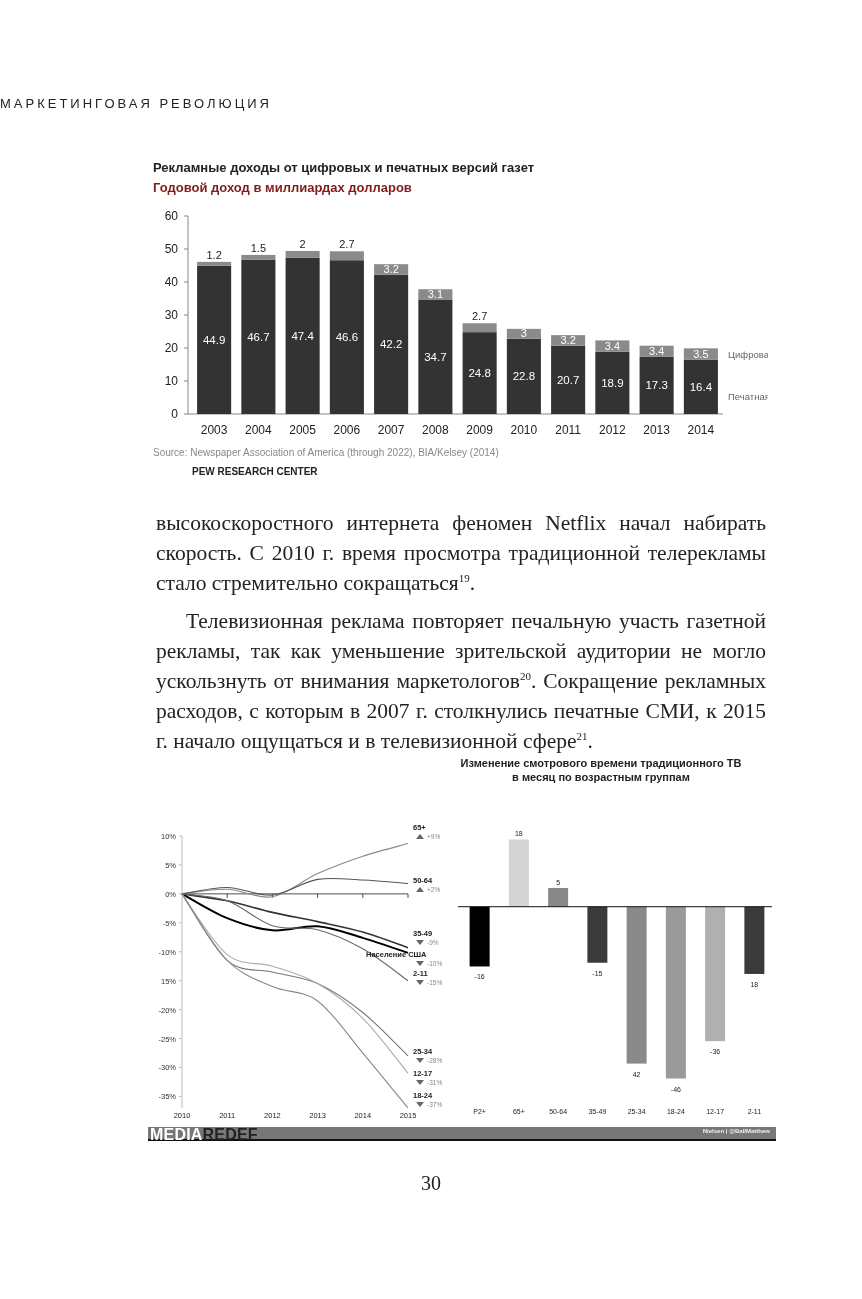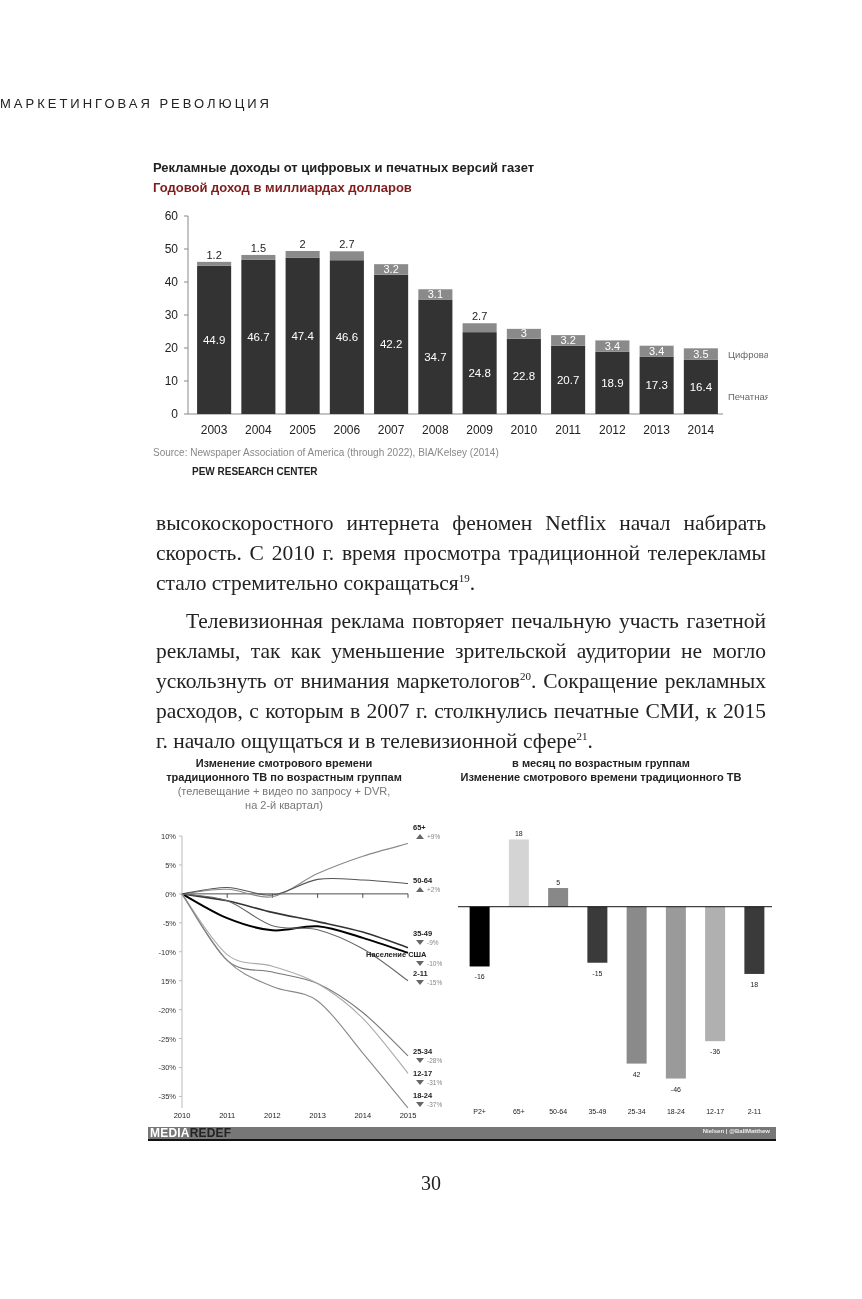--- a/index.html
+++ b/index.html
@@ -12,21 +12,21 @@
   .c1-pew{position:absolute;left:5px;top:308px;font-family:"Liberation Sans",sans-serif;font-weight:bold;font-size:10px;color:#222;margin-left:39px;}
   .body-text{position:absolute;left:148px;top:500px;width:626px;font-size:21.5px;line-height:30px;text-align:justify;color:#222;}
   .body-text p{margin:8px;}
   .body-text p.indent{text-indent:30px;}
   .body-text sup{font-size:11px;vertical-align:super;line-height:0;}
   .chart2{position:absolute;left:148px;top:752px;width:628px;height:390px;}
   .c2-title{position:absolute;font-family:"Liberation Sans",sans-serif;font-size:11px;text-align:center;color:#222;line-height:14px;}
   .c2-title b{display:block;}
   .c2-title span{display:block;color:#777;}
   .banner{position:absolute;left:0;top:375px;width:628px;height:12px;background:#777;border-bottom:2px solid #111;font-family:"Liberation Sans",sans-serif;}
-  .banner .brand{position:absolute;left:2px;top:-1px;font-weight:bold;font-size:12px;color:#fff;letter-spacing:0.2px;}
+  .banner .brand{position:absolute;left:2px;top:-1px;font-weight:bold;font-size:16px;color:#fff;letter-spacing:0.2px;}
   .banner .brand .r{color:#222;}
   .banner .credit{position:absolute;right:6px;top:1px;font-size:6px;color:#eee;font-weight:bold;}
   .page-number{position:absolute;top:1172px;left:0;width:862px;text-align:center;font-size:20px;color:#222;}
   svg text{font-family:"Liberation Sans",sans-serif;}
 </style>
 </head>
 <body>
 
 <div class="running-head">МАРКЕТИНГОВАЯ РЕВОЛЮЦИЯ</div>
 
@@ -116,29 +116,23 @@
   <div class="c1-source">Source: Newspaper Association of America (through 2022), BIA/Kelsey (2014)</div>
   <div class="c1-pew">PEW RESEARCH CENTER</div>
 </div>
 
 <div class="body-text">
   <p><span>высокоскоростного интернета феномен Netflix начал набирать скорость. С 2010 г. время просмотра традиционной телерекламы стало стремительно сокращаться</span><sup>19</sup>.</p>
   <p class="indent"><span>Телевизионная реклама повторяет печальную участь газетной рекламы, так как уменьшение зрительской аудитории не могло ускользнуть от внимания маркетологов</span><sup>20</sup><span>. Сокращение рекламных расходов, с которым в 2007 г. столкнулись печатные СМИ, к 2015 г. начало ощущаться и в телевизионной сфере</span><sup>21</sup>.</p>
 </div>
 
 <div class="chart2">
-  <div class="c2-title" style="left:0;top:4px;width:272px;">
-    <b>Изменение смотрового времени</b>
-    <b>традиционного ТВ по возрастным группам</b>
-    <span>(телевещание + видео по запросу + DVR,</span>
-    <span>на 2-й квартал)</span>
-  </div>
   <div class="c2-title" style="left:278px;top:4px;width:350px;">
+    <b>Изменение смотрового времени традиционного ТВ</b>
     <b>в месяц по возрастным группам</b>
-    <b>Изменение смотрового времени традиционного ТВ</b>
   </div>
   <svg id="c2svg" width="315" height="300" style="position:absolute;left:0;top:72px;">
       <line x1="34" y1="12" x2="34" y2="284" stroke="#bbb"></line>
       <line x1="31" y1="12" x2="34" y2="12" stroke="#bbb"></line>
       <text x="28" y="15" text-anchor="end" font-size="7.5" fill="#333">10%</text>
       <line x1="31" y1="40.93617021276596" x2="34" y2="40.93617021276596" stroke="#bbb"></line>
       <text x="28" y="43.93617021276596" text-anchor="end" font-size="7.5" fill="#333">5%</text>
       <line x1="31" y1="69.87234042553192" x2="34" y2="69.87234042553192" stroke="#bbb"></line>
       <text x="28" y="72.87234042553192" text-anchor="end" font-size="7.5" fill="#333">0%</text>
       <line x1="31" y1="98.80851063829788" x2="34" y2="98.80851063829788" stroke="#bbb"></line>

